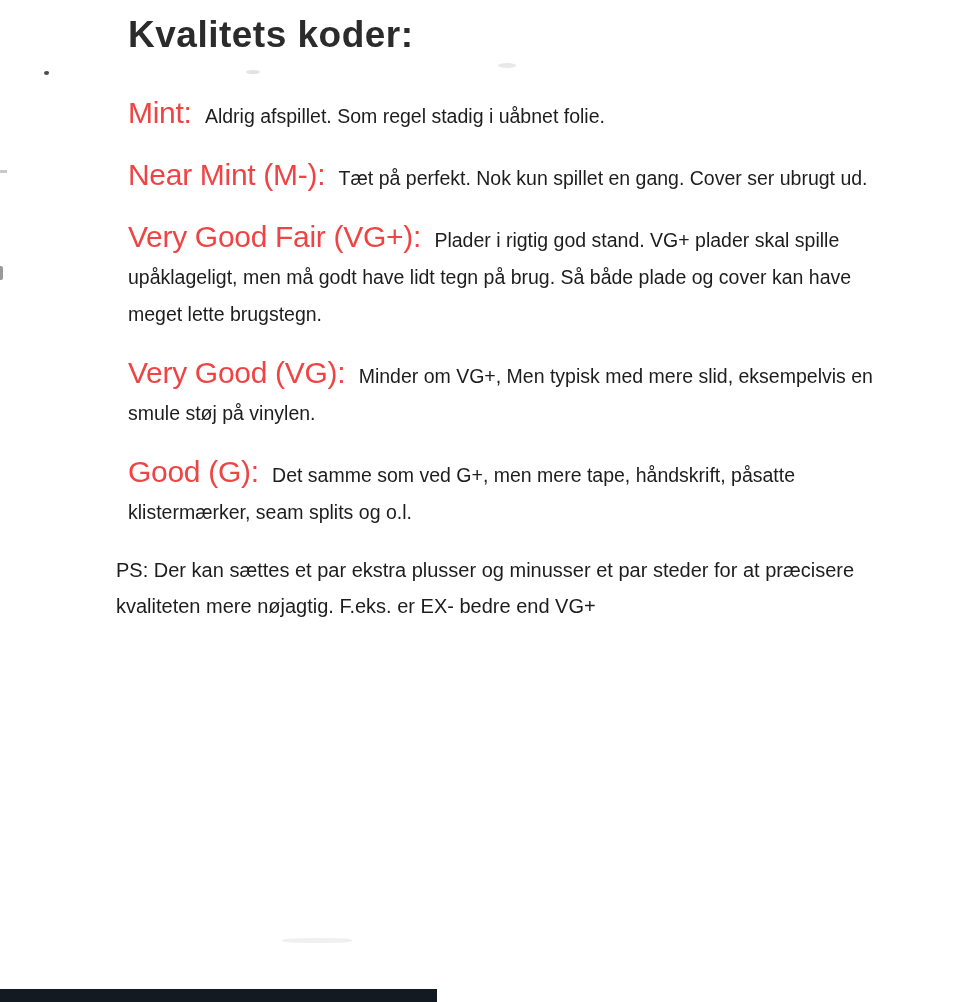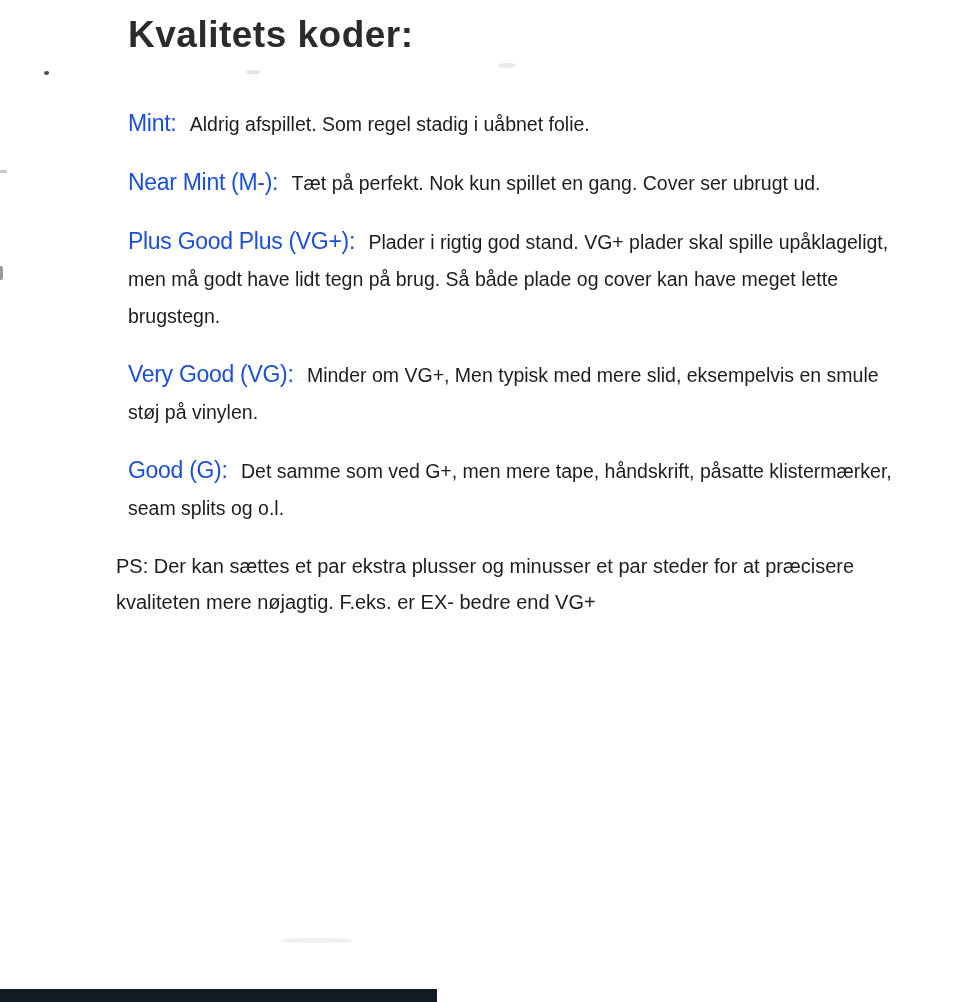--- a/index.html
+++ b/index.html
@@ -12,37 +12,37 @@
     font-family:"Liberation Sans","DejaVu Sans",sans-serif;
     color:#1f1f1f;
   }
   .content{
     position:absolute;
     top:12px;
     left:128px;
     width:780px;
   }
   h1.title{
-    margin:0 0 47px 0;
+    margin:0 0 36px 0;
     font-size:37px;
     font-weight:600;
     letter-spacing:0.5px;
     color:#2b2b2b;
     line-height:46px;
   }
   p.sec{
     margin:0 0 21px 0;
     font-size:19.5px;
     line-height:37px;
     color:#1d1d1d;
   }
   p.sec .h{
-    font-size:23px;
+    font-size:30px;
     font-weight:500;
-    color:#1d4ed8;
+    color:#ef4444;
     margin-right:8px;
     letter-spacing:-0.3px;
     white-space:nowrap;
   }
   p.sec .d{
     font-weight:500;
   }
   p.ps{
     margin:4px 0 0 -12px;
     font-size:20px;
@@ -74,21 +74,21 @@
       <span class="d">Aldrig afspillet. Som regel stadig i uåbnet folie.</span>
     </p>
 
     <p class="sec">
       <span class="h">Near Mint (M-):</span>
       <span class="d">Tæt på perfekt. Nok kun spillet en gang. Cover ser ubrugt ud.</span>
     </p>
 
 
     <p class="sec">
-      <span class="h">Plus Good Plus (VG+):</span>
+      <span class="h">Very Good Fair (VG+):</span>
       <span class="d">Plader i rigtig god stand. VG+ plader skal spille upåklageligt, men må godt have lidt tegn på brug. Så både plade og cover kan have meget lette brugstegn.</span>
     </p>
 
     <p class="sec">
       <span class="h">Very Good (VG):</span>
       <span class="d">Minder om VG+, Men typisk med mere slid, eksempelvis en smule støj på vinylen.</span>
     </p>
 
 
     <p class="sec">

